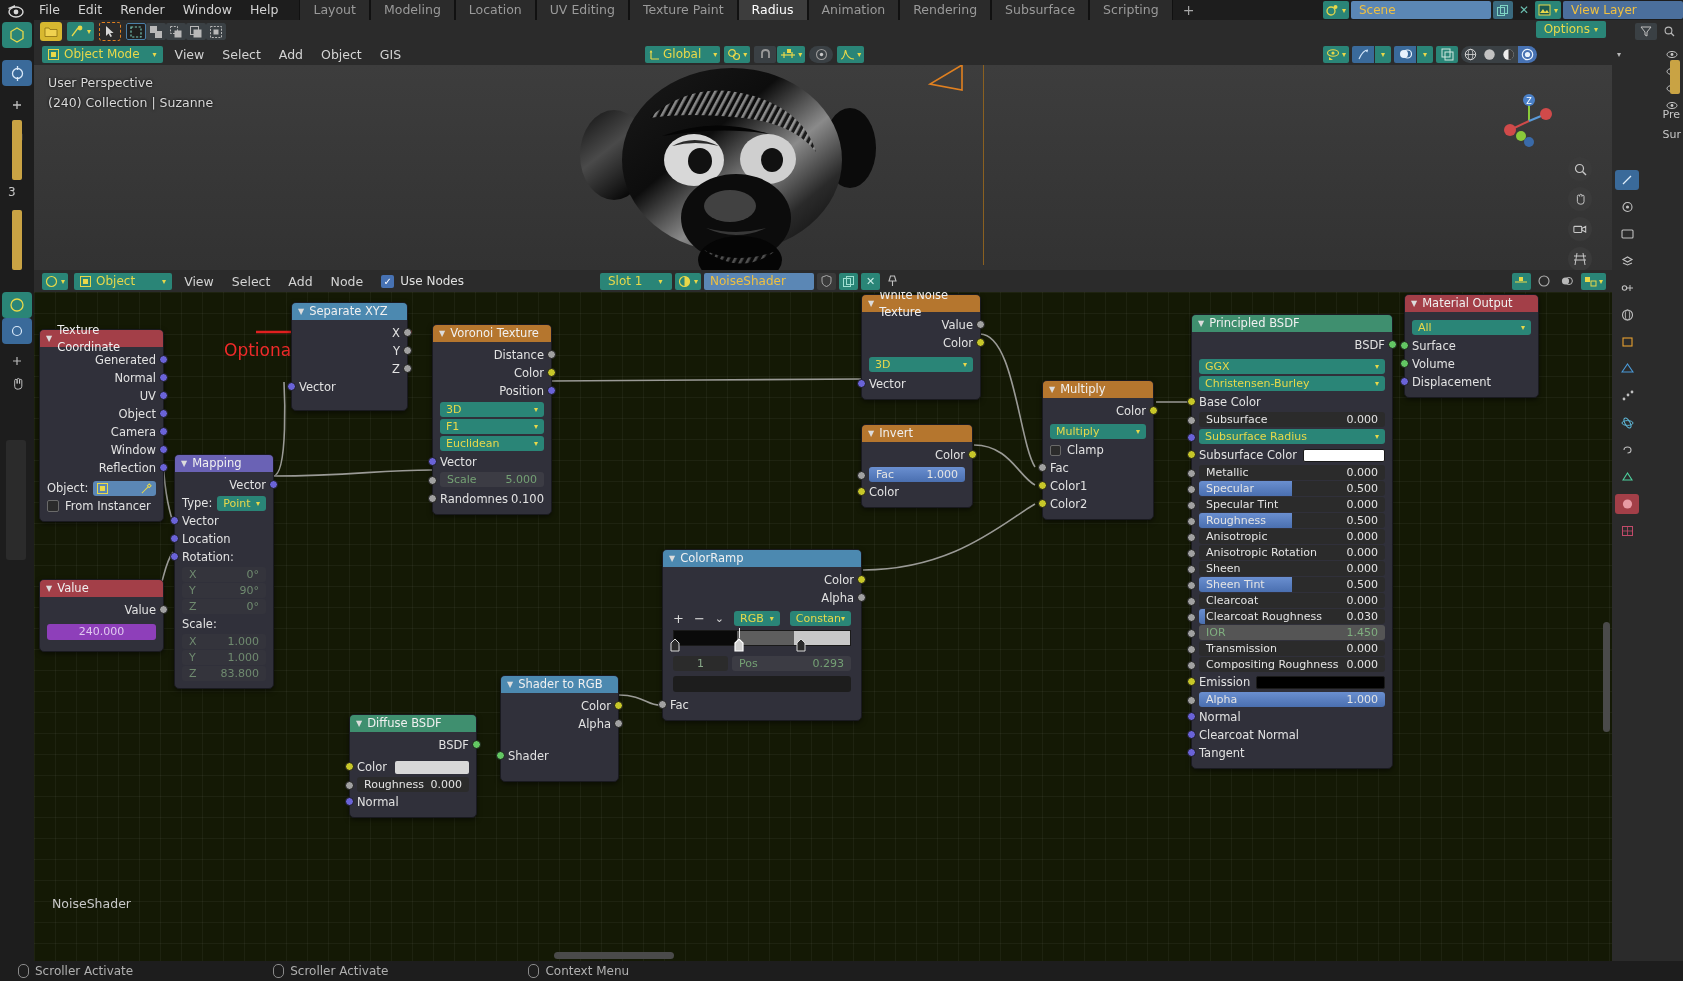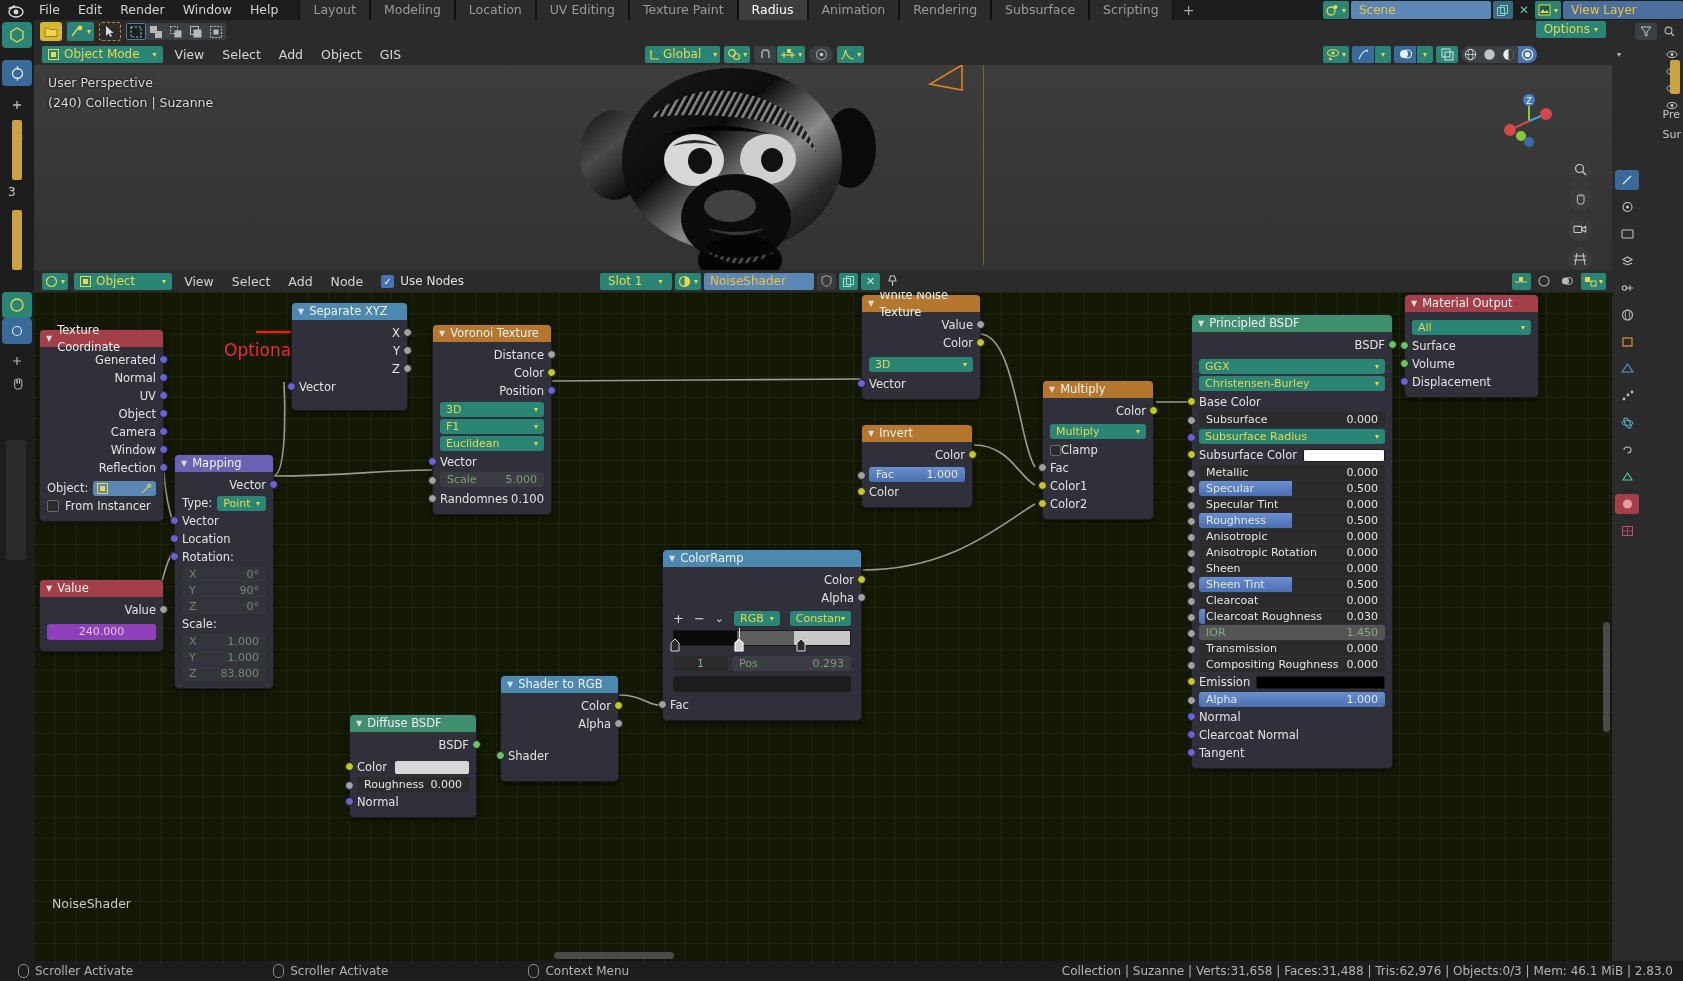--- a/index.html
+++ b/index.html
@@ -960,21 +960,21 @@
       </div>
       <div class="node-body">
         <div class="row out">
             <span>Color</span>
             <span class="sock right s-yellow"></span>
           </div>
         <div class="enum" style="margin-top:4px;">
             <span>Multiply</span>
             <span style="font-size:8px;">▾</span>
           </div>
-        <div class="row" style="">
+        <div class="row" style="gap:6px;">
           <div style="width:11px;height:11px;border:1px solid #6a6a6a;background:#2b2b2b;border-radius:2px;"></div>
           <span>Clamp</span>
         </div>
         <div class="row">
             <span class="sock left s-gray"></span>
             <span>Fac</span>
           </div>
         <div class="row">
             <span class="sock left s-yellow"></span>
             <span>Color1</span>
@@ -1451,14 +1451,13 @@
     <span>Scroller Activate</span>
   </div>
   <div class="sb-item" style="margin-left:140px;">
     <div class="mouse-ic"></div>
     <span>Scroller Activate</span>
   </div>
   <div class="sb-item" style="margin-left:140px;">
     <div class="mouse-ic"></div>
     <span>Context Menu</span>
   </div>
-  <div class="sb-right">Collection | Suzanne | Verts:31,658 | Faces:31,488 | Tris:62,976 | Objects:0/3 | Mem: 46.1 MiB | 2.83.0</div>
 </div>
 
 </body></html>

